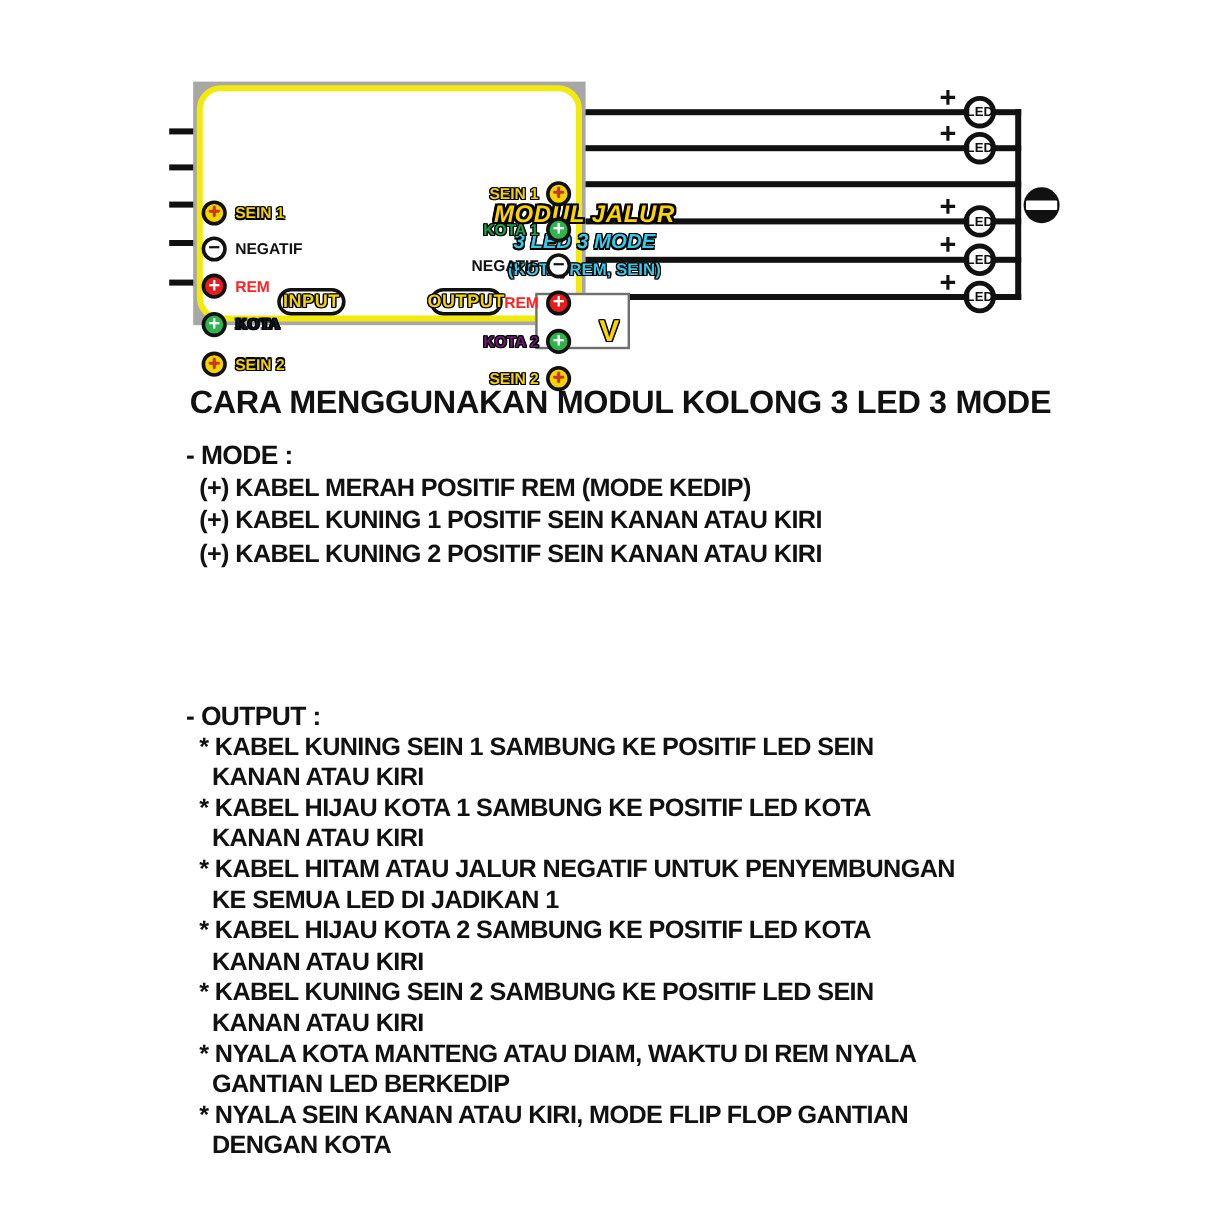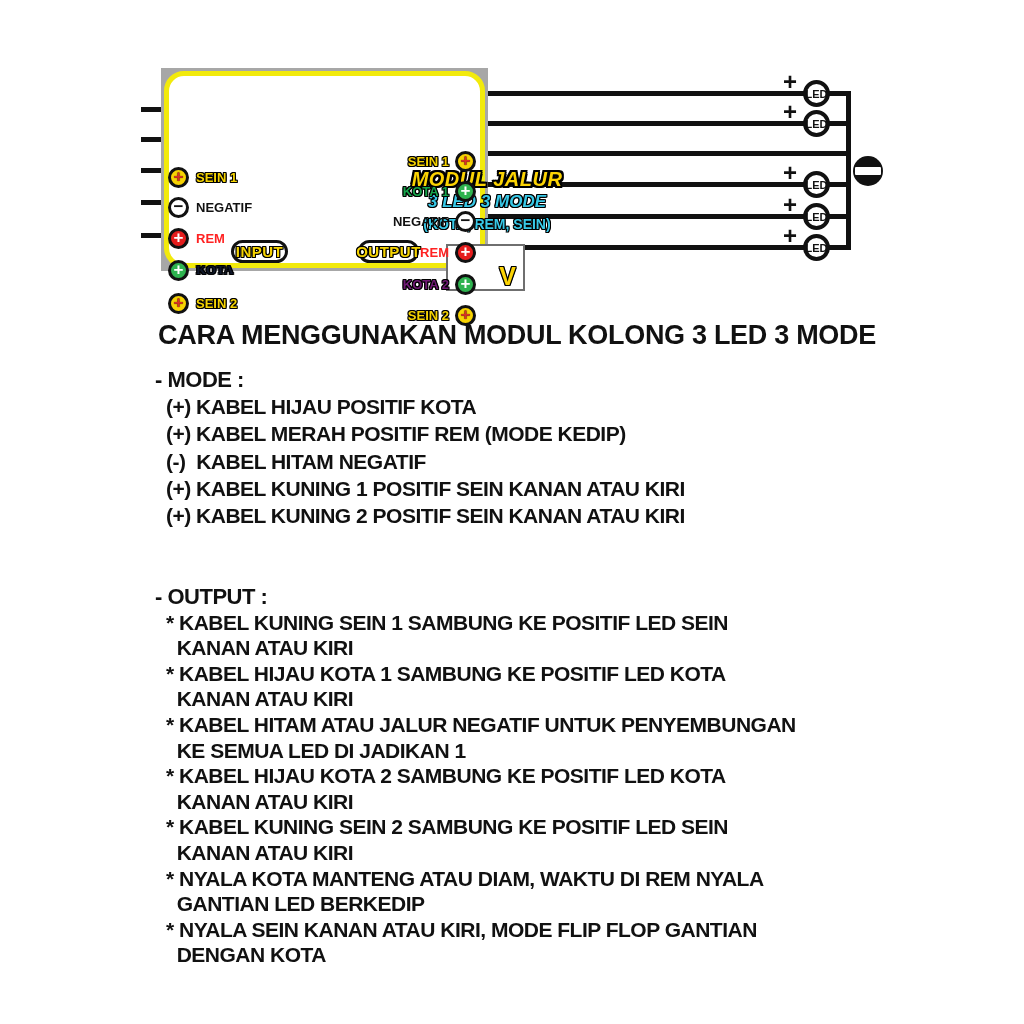--- a/index.html
+++ b/index.html
@@ -222,23 +222,21 @@
           </span>
       </div>
     </div>
   </div>
 
   <div class="instr-title">CARA MENGGUNAKAN MODUL KOLONG 3 LED 3 MODE</div>
 
   <div class="text-block input-block">
     <div class="heading">- MODE :</div>
     <div class="items">
-      <div class="tline">(+) KABEL HIJAU POSITIF KOTA</div>
       <div class="tline">(+) KABEL MERAH POSITIF REM (MODE KEDIP)</div>
-      <div class="tline">(-)  KABEL HITAM NEGATIF</div>
       <div class="tline">(+) KABEL KUNING 1 POSITIF SEIN KANAN ATAU KIRI</div>
       <div class="tline">(+) KABEL KUNING 2 POSITIF SEIN KANAN ATAU KIRI</div>
     </div>
   </div>
 
   <div class="text-block output-block">
     <div class="heading">- OUTPUT :</div>
     <div class="items">
       <div class="tline">* KABEL KUNING SEIN 1 SAMBUNG KE POSITIF LED SEIN</div>
       <div class="tline">  KANAN ATAU KIRI</div>

